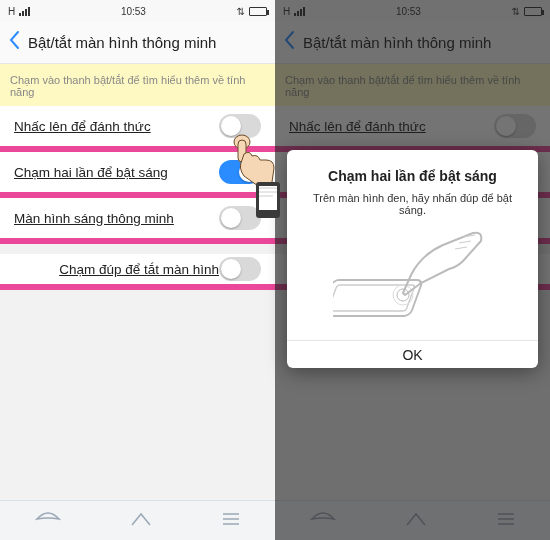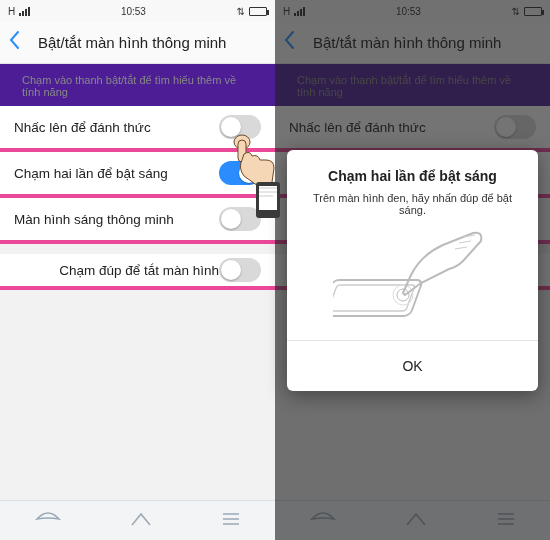--- a/index.html
+++ b/index.html
@@ -39,42 +39,42 @@
   .battery { width: 18px; height: 9px; border: 1px solid #333; border-radius: 1px; position: relative; }
   .battery::after { content: ""; position: absolute; right: -3px; top: 2px; width: 2px; height: 5px; background: #333; }
   .battery .fill { width: 55%; height: 100%; background: #333; }
   .header {
     height: 42px;
     background: #fafafa;
     display: flex;
     align-items: center;
     border-bottom: 1px solid #e5e5e5;
     padding: 0 8px;
-    gap: 10px;
   }
   .back-chevron { color: #2a8cff; font-size: 22px; width: 20px; }
   .header-title { font-size: 15px; color: #222; font-weight: 500; }
   .hint {
     font-size: 11px;
     color: #888;
-    padding: 10px 22px 8px;
-    background: #4c1d95;
+    padding: 10px 10px 8px;
+    background: #fef9c3;
   }
   .list {
     background: #fff;
   }
   .row {
     height: 46px;
     display: flex;
     align-items: center;
     justify-content: space-between;
     padding: 0 14px;
-    border-bottom: 4px solid #ec4899;
+    border-bottom: 6px solid #ec4899;
     font-size: 13.5px;
     color: #222;
+    text-decoration: underline;
   }
   .row.gap { border-top: 10px solid #f2f2f2; justify-content: flex-end; }
   .toggle {
     width: 42px; height: 24px; border-radius: 12px; background: #d9d9d9; position: relative;
     transition: background .2s;
   }
   .toggle .knob {
     width: 20px; height: 20px; border-radius: 50%; background: #fff; position: absolute; top: 2px; left: 2px;
     box-shadow: 0 1px 2px rgba(0,0,0,0.3);
   }
@@ -103,21 +103,21 @@
     padding: 18px 14px 0;
     text-align: center;
     pointer-events: auto;
   }
   .dialog-title { font-size: 14px; font-weight: 600; color: #222; margin-bottom: 8px; }
   .dialog-text { font-size: 11px; color: #333; margin-bottom: 4px; }
   .dialog-illus { height: 110px; display: flex; justify-content: center; align-items: center; }
   .dialog-ok {
     border-top: 1px solid #e5e5e5;
     margin: 10px -14px 0;
-    height: 51px;
+    height: 28px;
     display: flex; align-items: center; justify-content: center;
     font-size: 14px; color: #222;
   }
   
   .pointer-hand {
     position: absolute;
     left: 228px; top: 132px;
     width: 60px; height: 90px;
     z-index: 5;
   }

